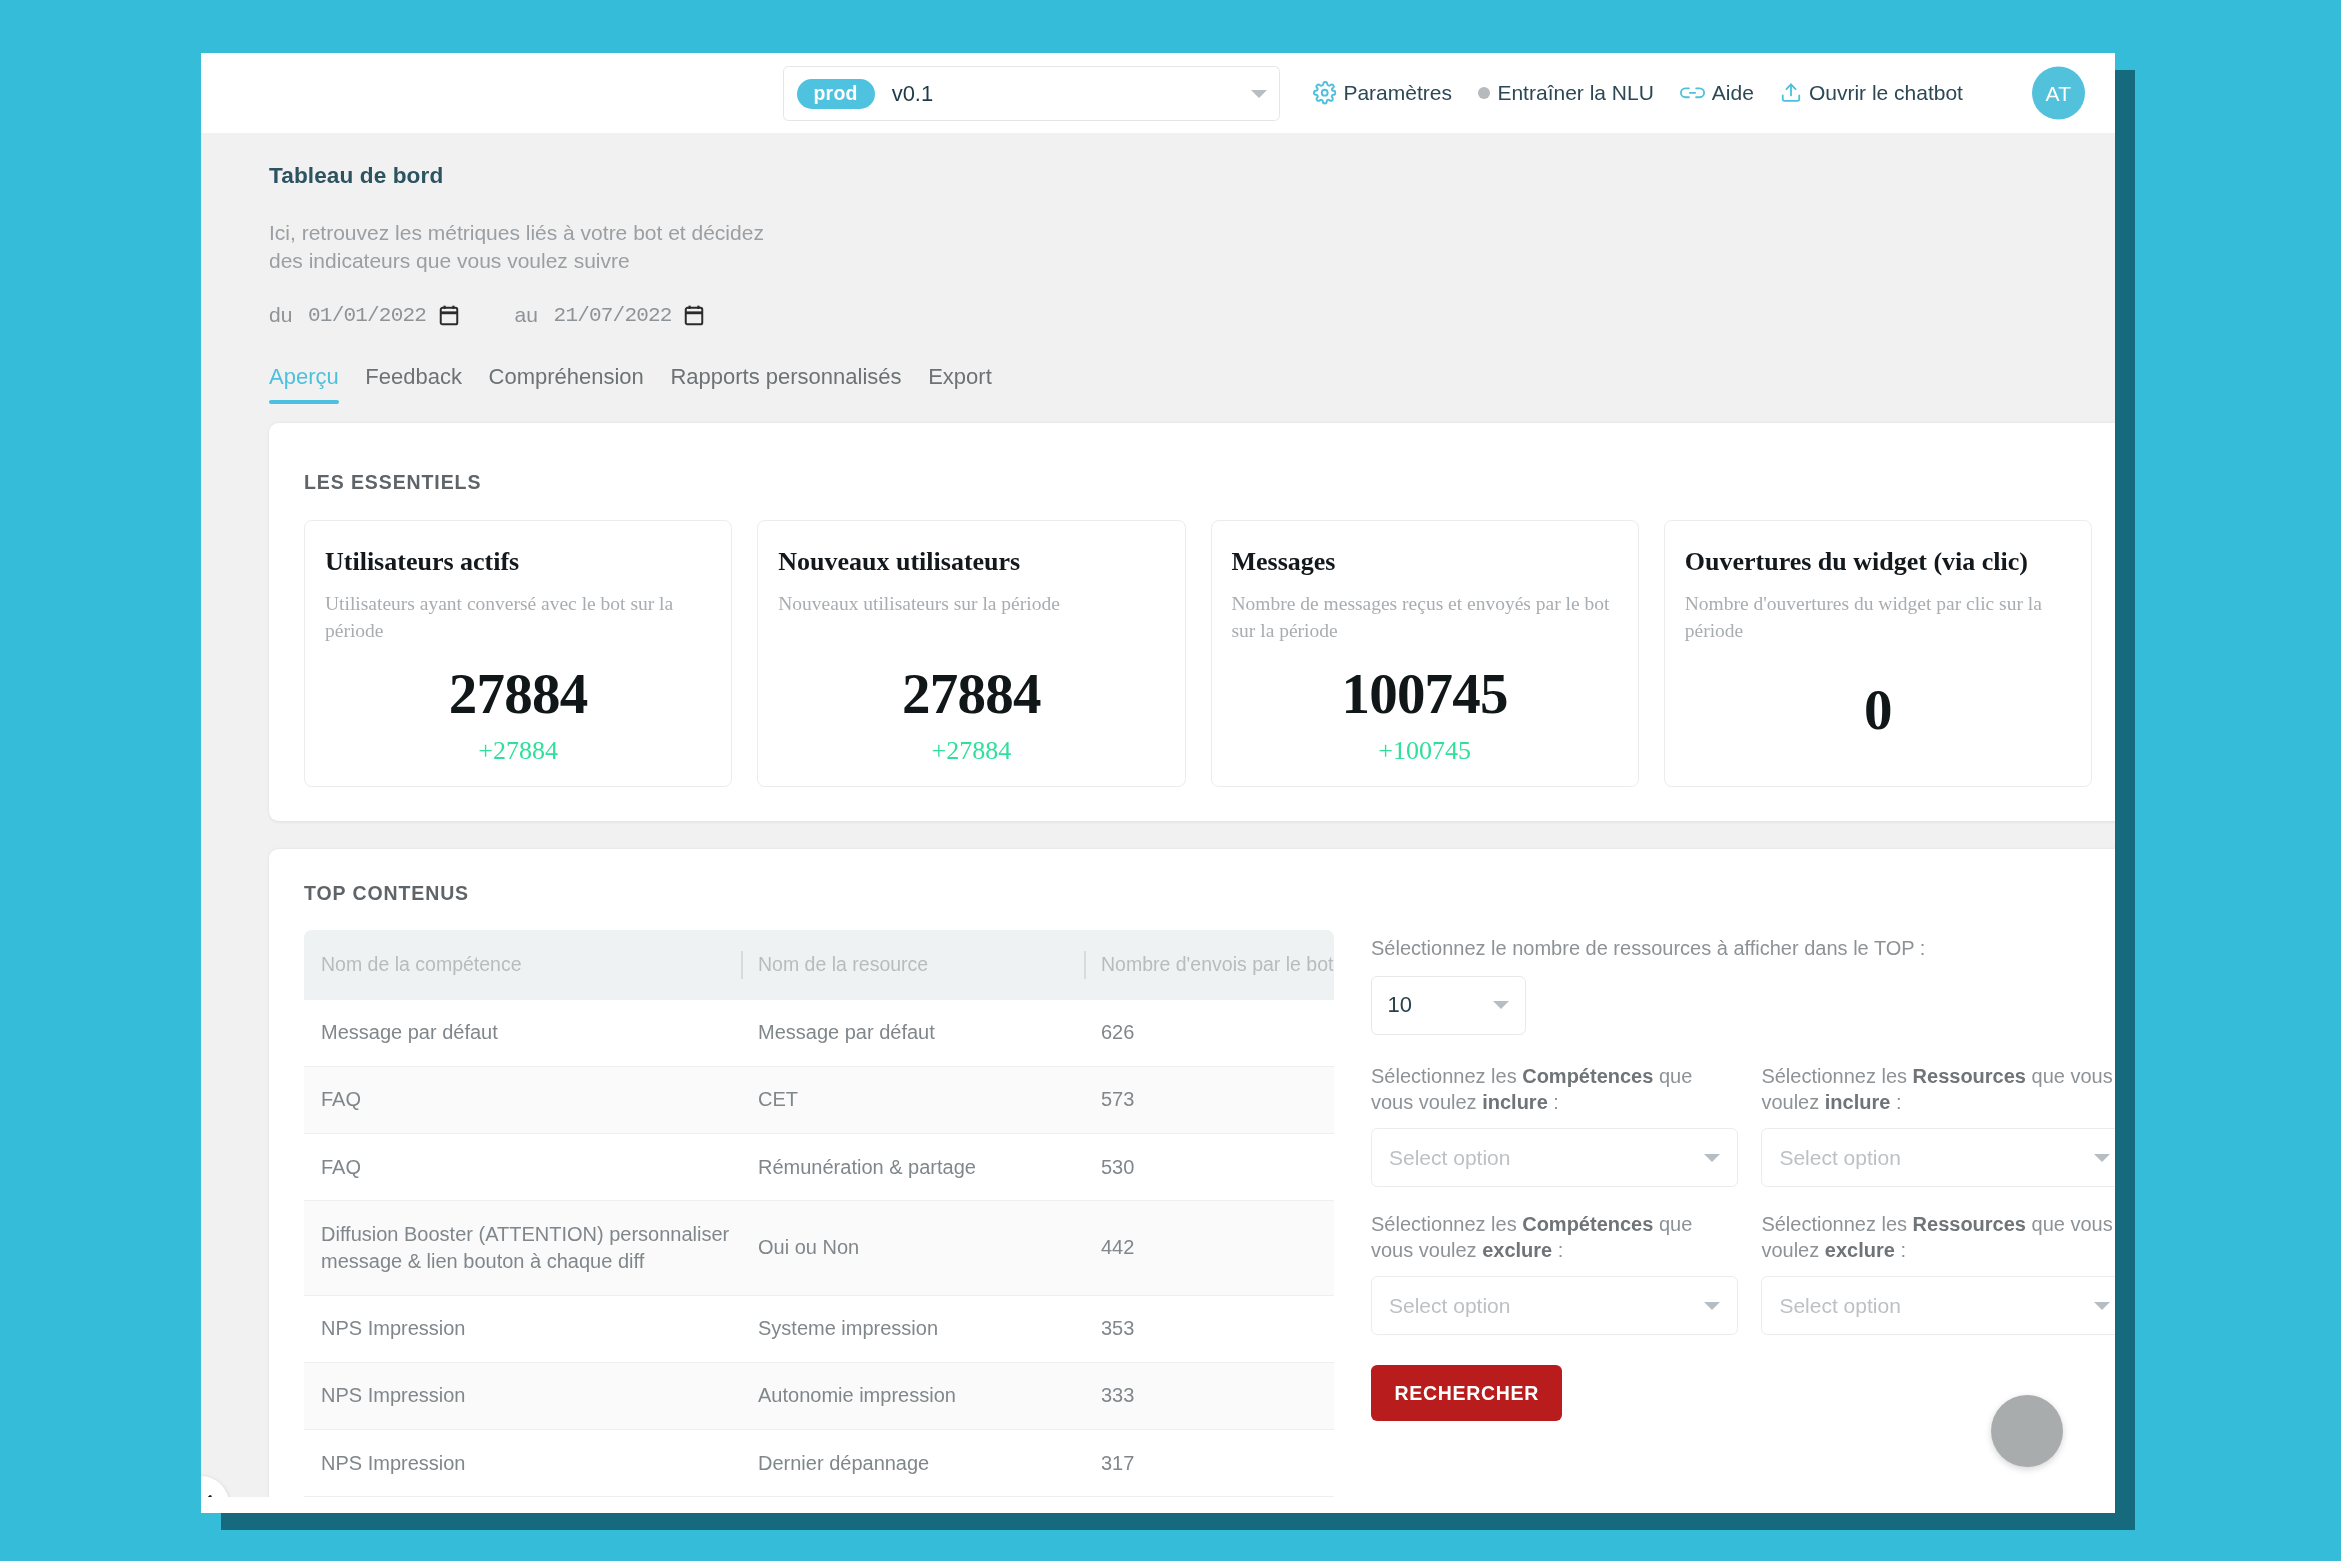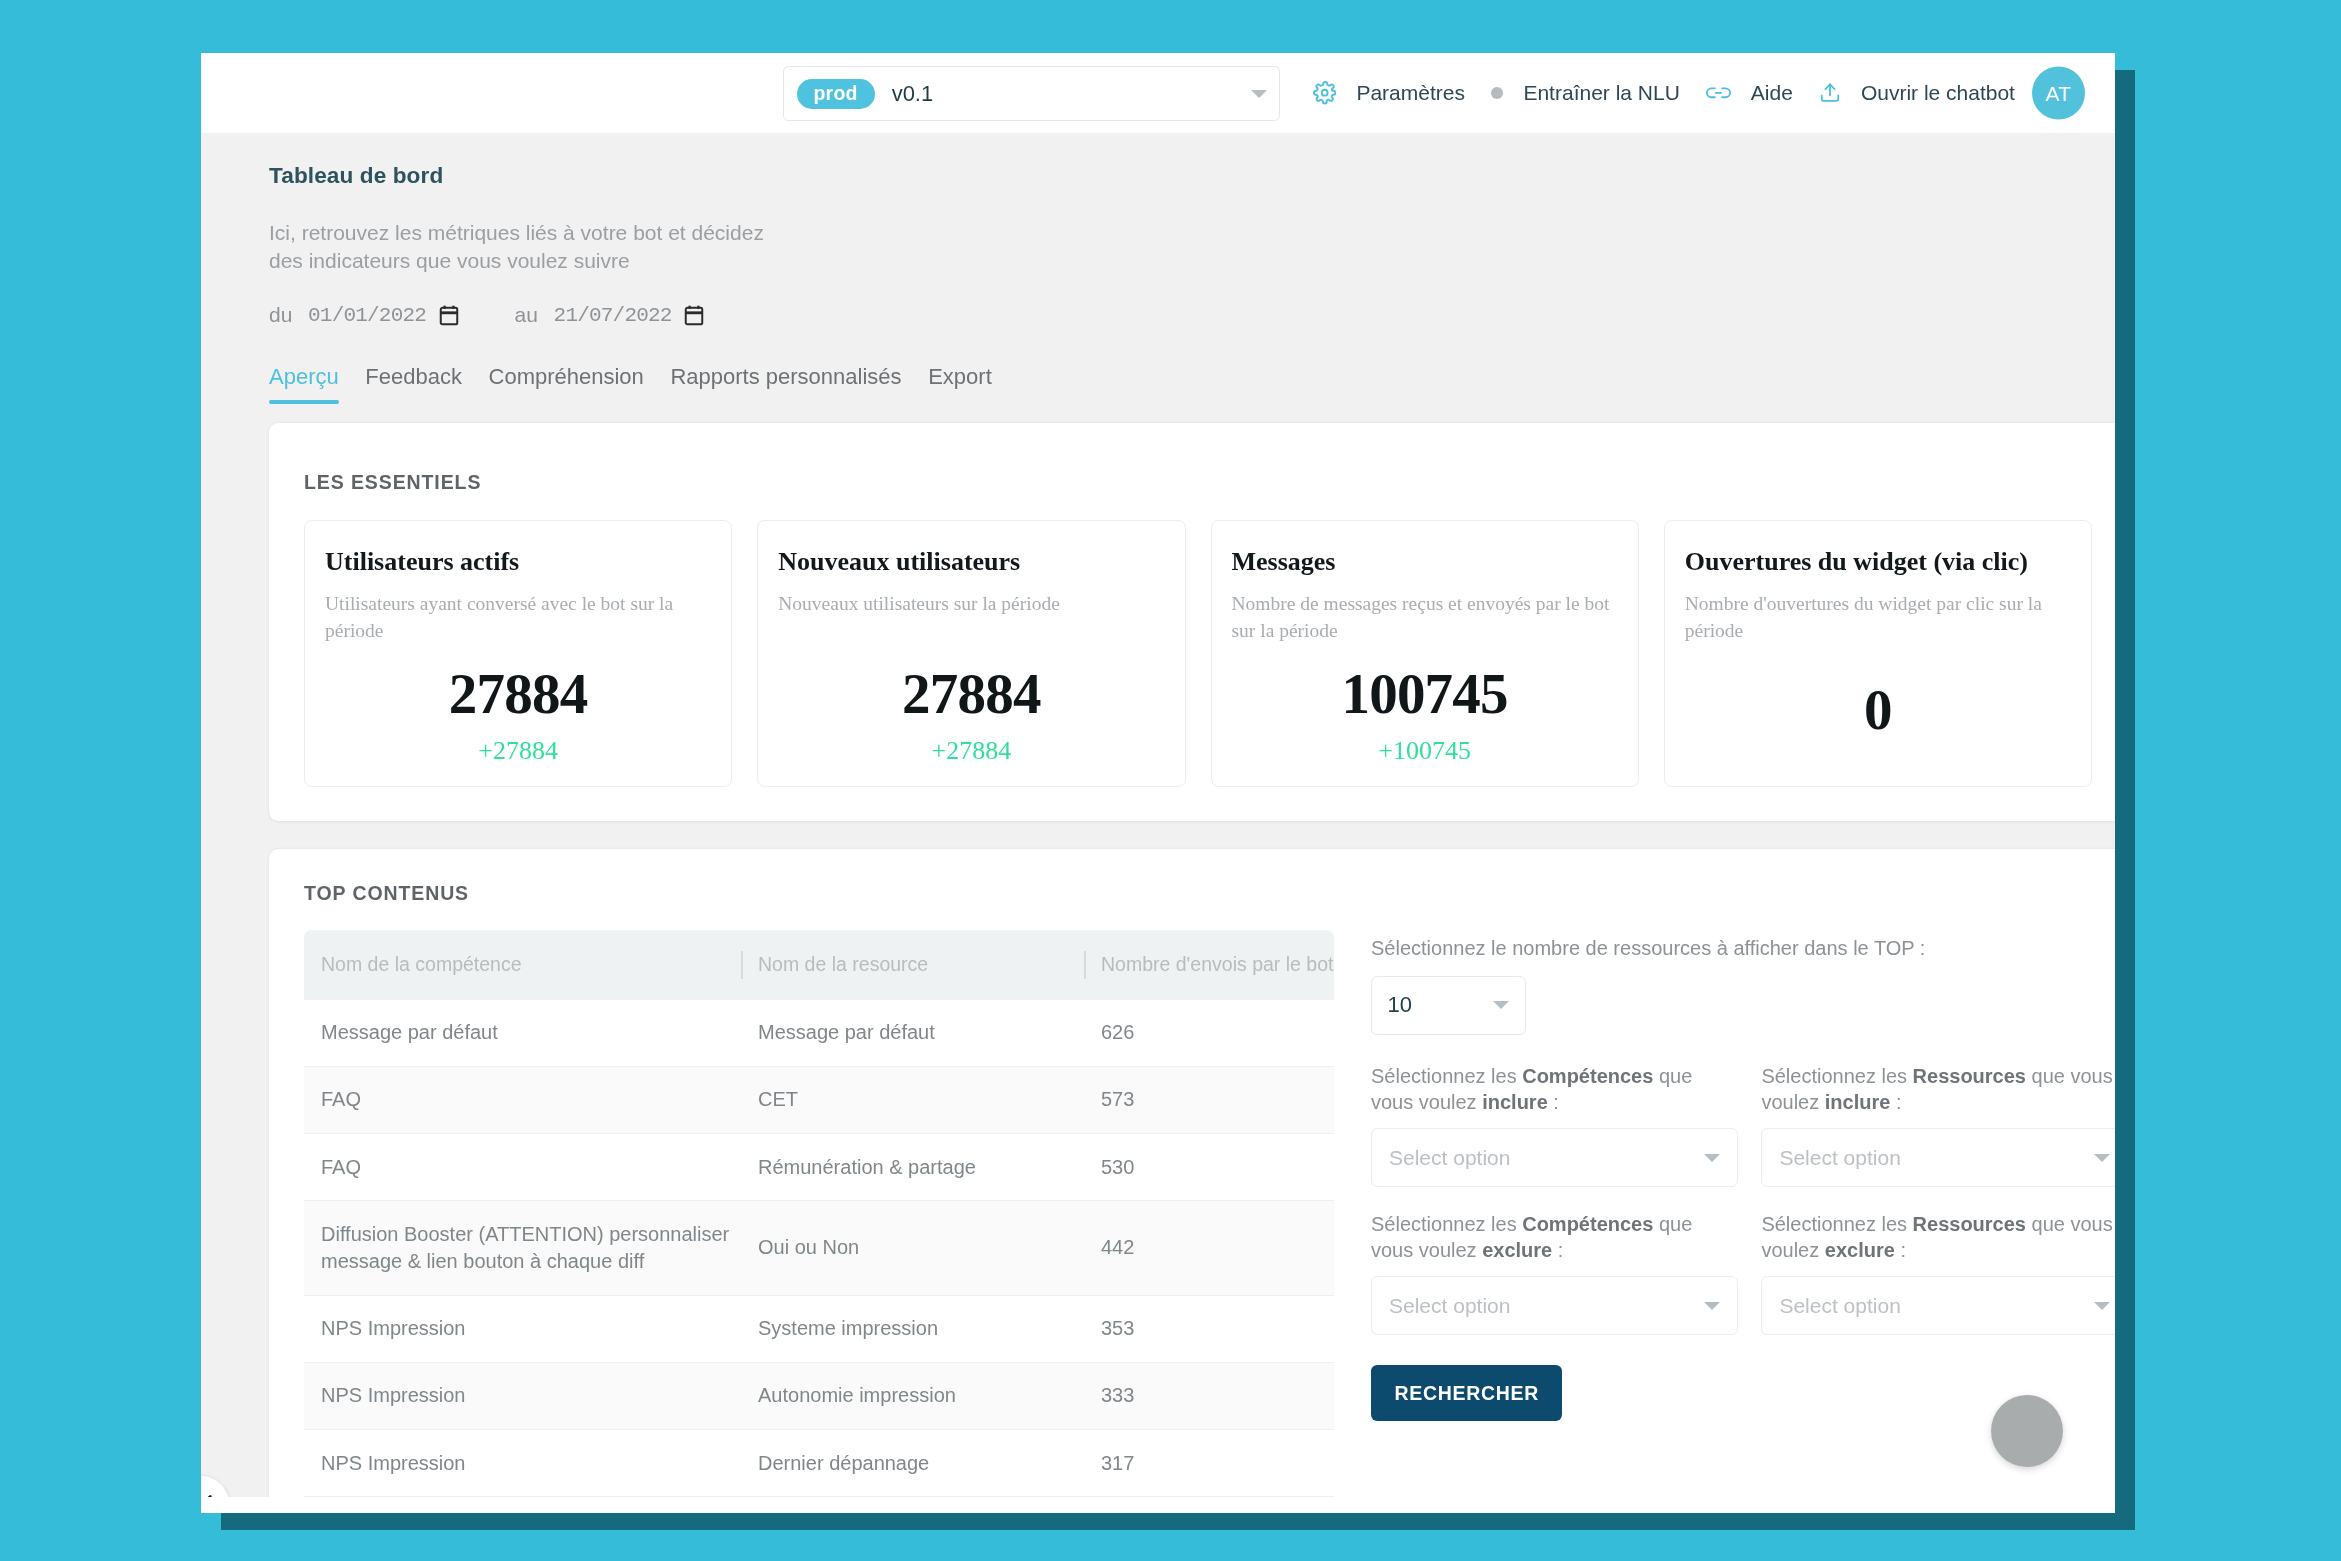--- a/index.html
+++ b/index.html
@@ -85,21 +85,21 @@
     top: 0;
     height: 80px;
     display: flex;
     align-items: center;
     gap: 26px;
   }
 
   .top-action {
     display: flex;
     align-items: center;
-    gap: 20px;
+    gap: 7px;
     font-size: 21px;
     color: #2d4855;
     font-weight: 400;
     white-space: nowrap;
     cursor: pointer;
   }
 
   .ta-icon { display: flex; align-items: center; }
 
   #nlu-dot {
@@ -423,21 +423,21 @@
   }
   .select-placeholder {
     font-size: 21px;
     color: #bdc1c4;
   }
   .select-box .caret-down { margin-left: auto; }
 
   #search-button {
     margin-top: 30px;
     display: inline-block;
-    background: #0c4a6e;
+    background: #b91c1c;
     color: #ffffff;
     border: none;
     border-radius: 6.2px;
     padding: 16.4px 23.4px;
     font-size: 19.5px;
     font-weight: 700;
     letter-spacing: 0.7px;
     font-family: "Liberation Sans", sans-serif;
     cursor: pointer;
   }

